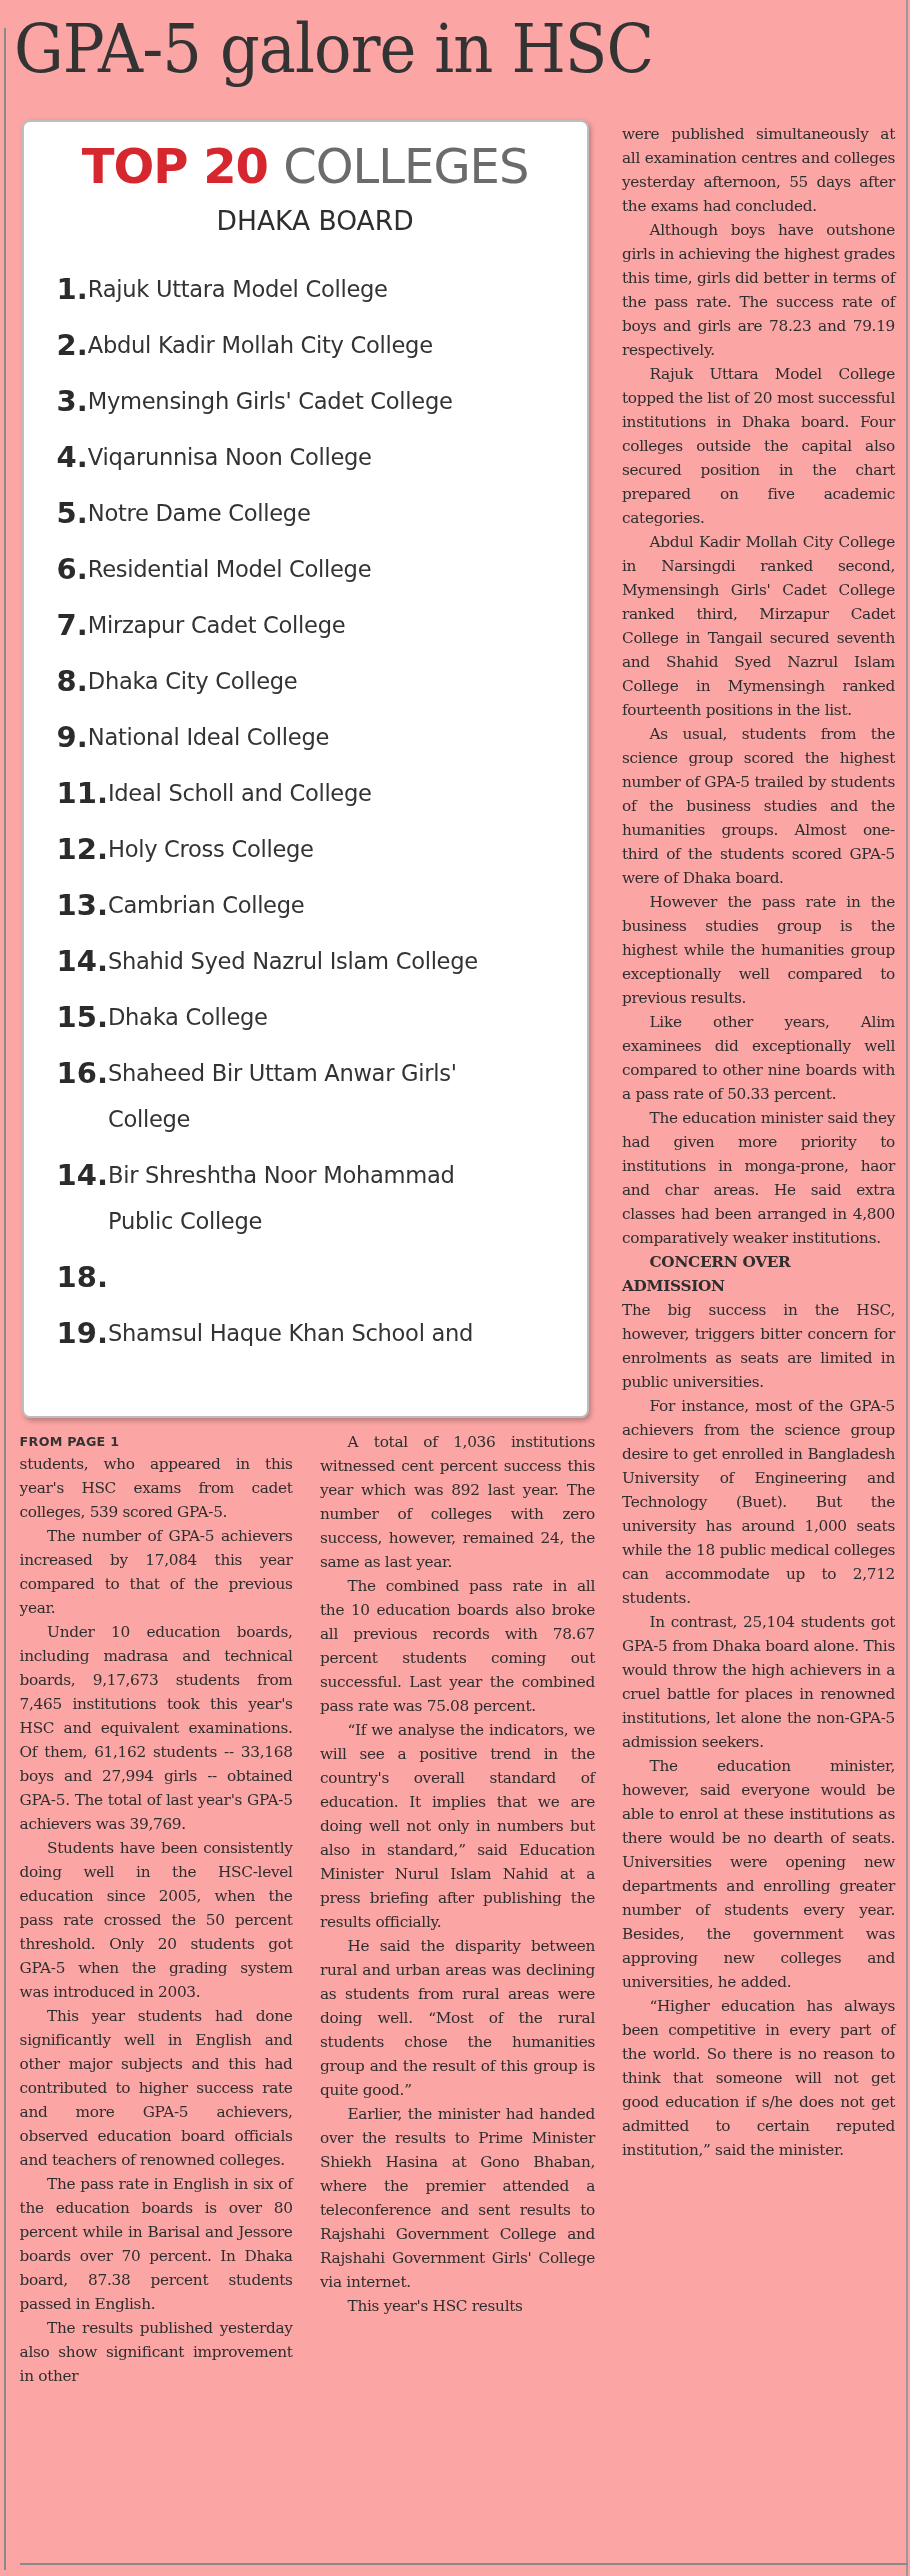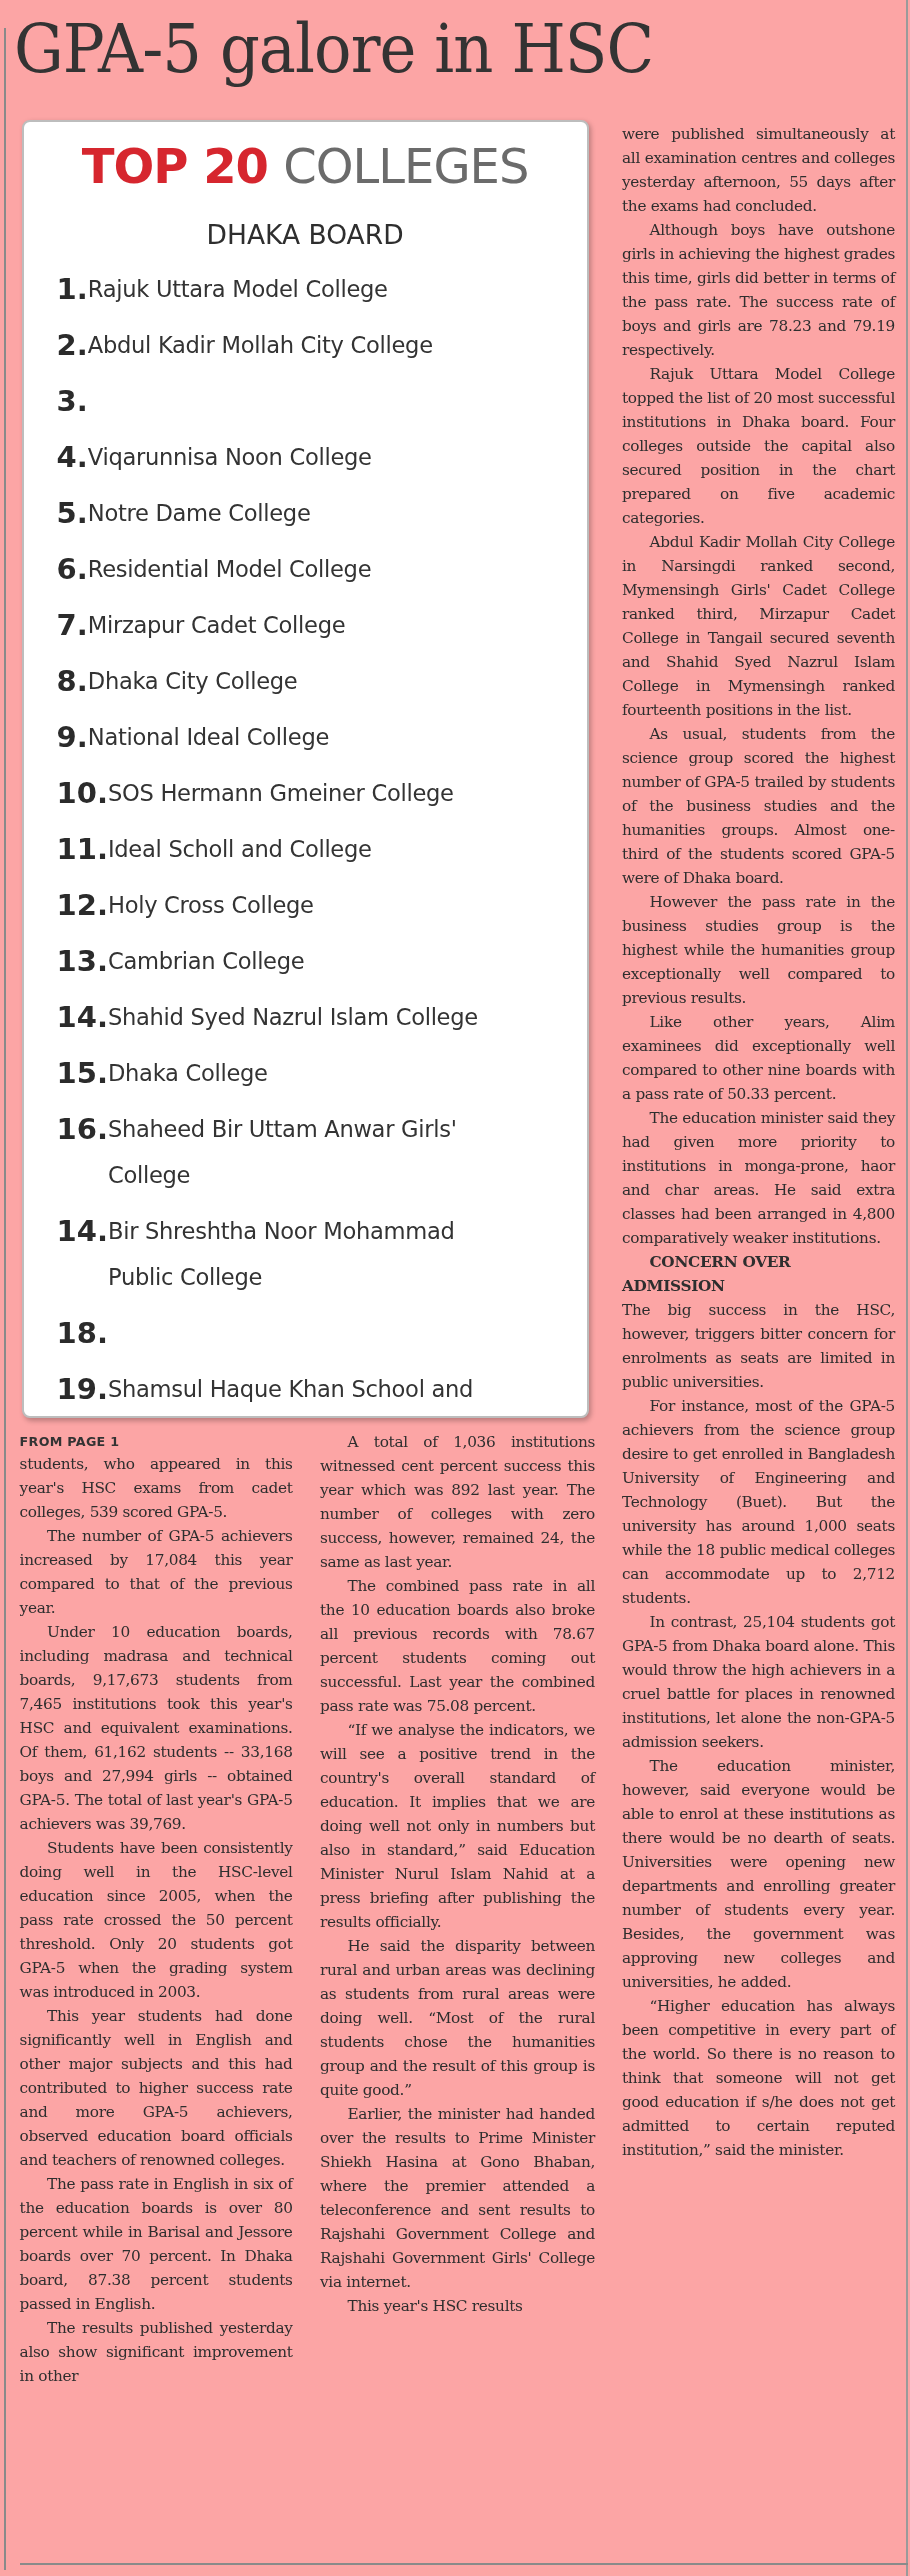--- a/index.html
+++ b/index.html
@@ -13,22 +13,22 @@
     font-family: "DejaVu Serif", "Liberation Serif", serif; font-weight: normal;
     font-size: 67px; letter-spacing: -1px; color: #333; line-height: 1; transform: scaleX(0.93); transform-origin: left top; }
 
   .infobox { position: absolute; left: 21.6px; top: 120px; width: 563px; height: 1294px;
     border: 2px solid #bdbdbd; border-radius: 7.8px; background: #fff;
     box-shadow: 2px 2.9px 4.9px rgba(0,0,0,0.25); }
   .box-title { position: absolute; left: 0; top: 19.6px; width: 100%; text-align: center;
     font-family: "DejaVu Sans", "Liberation Sans", sans-serif; font-size: 48px; line-height: 1; white-space: nowrap; }
   .box-title .red { color: #d6262e; font-weight: bold; letter-spacing: -1px; margin-top: 18px; }
   .box-title .grey { color: #6b6b6b; font-weight: normal; letter-spacing: -1px; }
-  .box-sub { position: absolute; left: 0; top: 97px; width: 100%; text-align: center;
-    font-family: "DejaVu Sans", "Liberation Sans", sans-serif; font-size: 26.5px; color: #2e2e2e; }
+  .box-sub { position: absolute; left: 0; top: 83px; width: 100%; text-align: center;
+    font-family: "DejaVu Sans", "Liberation Sans", sans-serif; font-size: 26.5px; color: #2e2e2e; padding-left: 10px; }
   .rank-list { position: absolute; left: 33px; top: 139px; width: 520px; margin: 0; padding: 0; list-style: none; }
   .rank-item { display: flex; font-family: "DejaVu Sans", "Liberation Sans", sans-serif; color: #333; font-size: 22.6px; line-height: 56px; }
   .rank-item.two-line { line-height: 46px; padding: 4.9px 0; }
   .rank-num { font-weight: bold; font-size: 29px; color: #2b2b2b; white-space: nowrap; }
   .rank-name { letter-spacing: -0.3px; }
 
   .col { position: absolute; font-family: "DejaVu Serif", "Liberation Serif", serif;
     font-size: 15.3px; line-height: 24px; color: #2e2e2e; text-align: justify; letter-spacing: -0.3px; }
   .col p { margin: 0; text-indent: 27.5px; }
   .col p.noindent { text-indent: 0; }
@@ -58,20 +58,21 @@
       <li class="rank-item">
           <span class="rank-num">1.</span>
           <span class="rank-name">Rajuk Uttara Model College</span>
         </li>
       <li class="rank-item">
           <span class="rank-num">2.</span>
           <span class="rank-name">Abdul Kadir Mollah City College</span>
         </li>
       <li class="rank-item">
           <span class="rank-num">3.</span>
+          <span class="rank-name">Mymensingh Girls' Cadet College</span>
         </li>
       <li class="rank-item">
           <span class="rank-num">4.</span>
           <span class="rank-name">Viqarunnisa Noon College</span>
         </li>
       <li class="rank-item">
           <span class="rank-num">5.</span>
           <span class="rank-name">Notre Dame College</span>
         </li>
       <li class="rank-item">
@@ -82,24 +83,20 @@
           <span class="rank-num">7.</span>
           <span class="rank-name">Mirzapur Cadet College</span>
         </li>
       <li class="rank-item">
           <span class="rank-num">8.</span>
           <span class="rank-name">Dhaka City College</span>
         </li>
       <li class="rank-item">
           <span class="rank-num">9.</span>
           <span class="rank-name">National Ideal College</span>
-        </li>
-      <li class="rank-item">
-          <span class="rank-num">10.</span>
-          <span class="rank-name">SOS Hermann Gmeiner College</span>
         </li>
       <li class="rank-item">
           <span class="rank-num">11.</span>
           <span class="rank-name">Ideal Scholl and College</span>
         </li>
       <li class="rank-item">
           <span class="rank-num">12.</span>
           <span class="rank-name">Holy Cross College</span>
         </li>
       <li class="rank-item">

